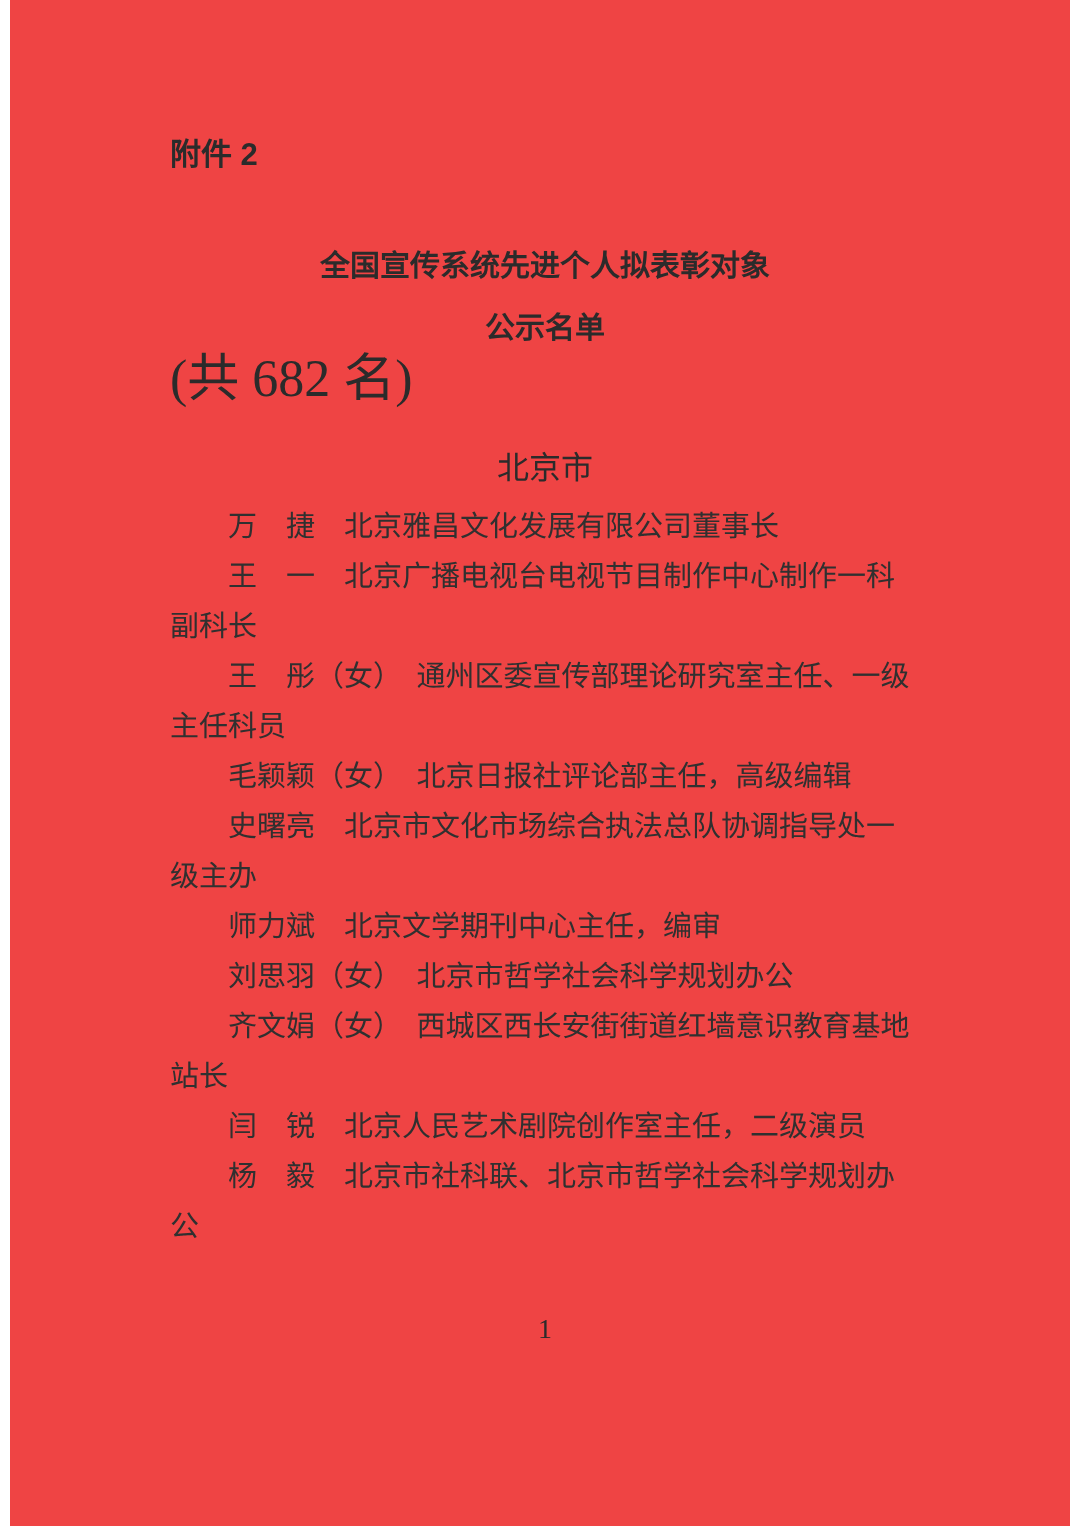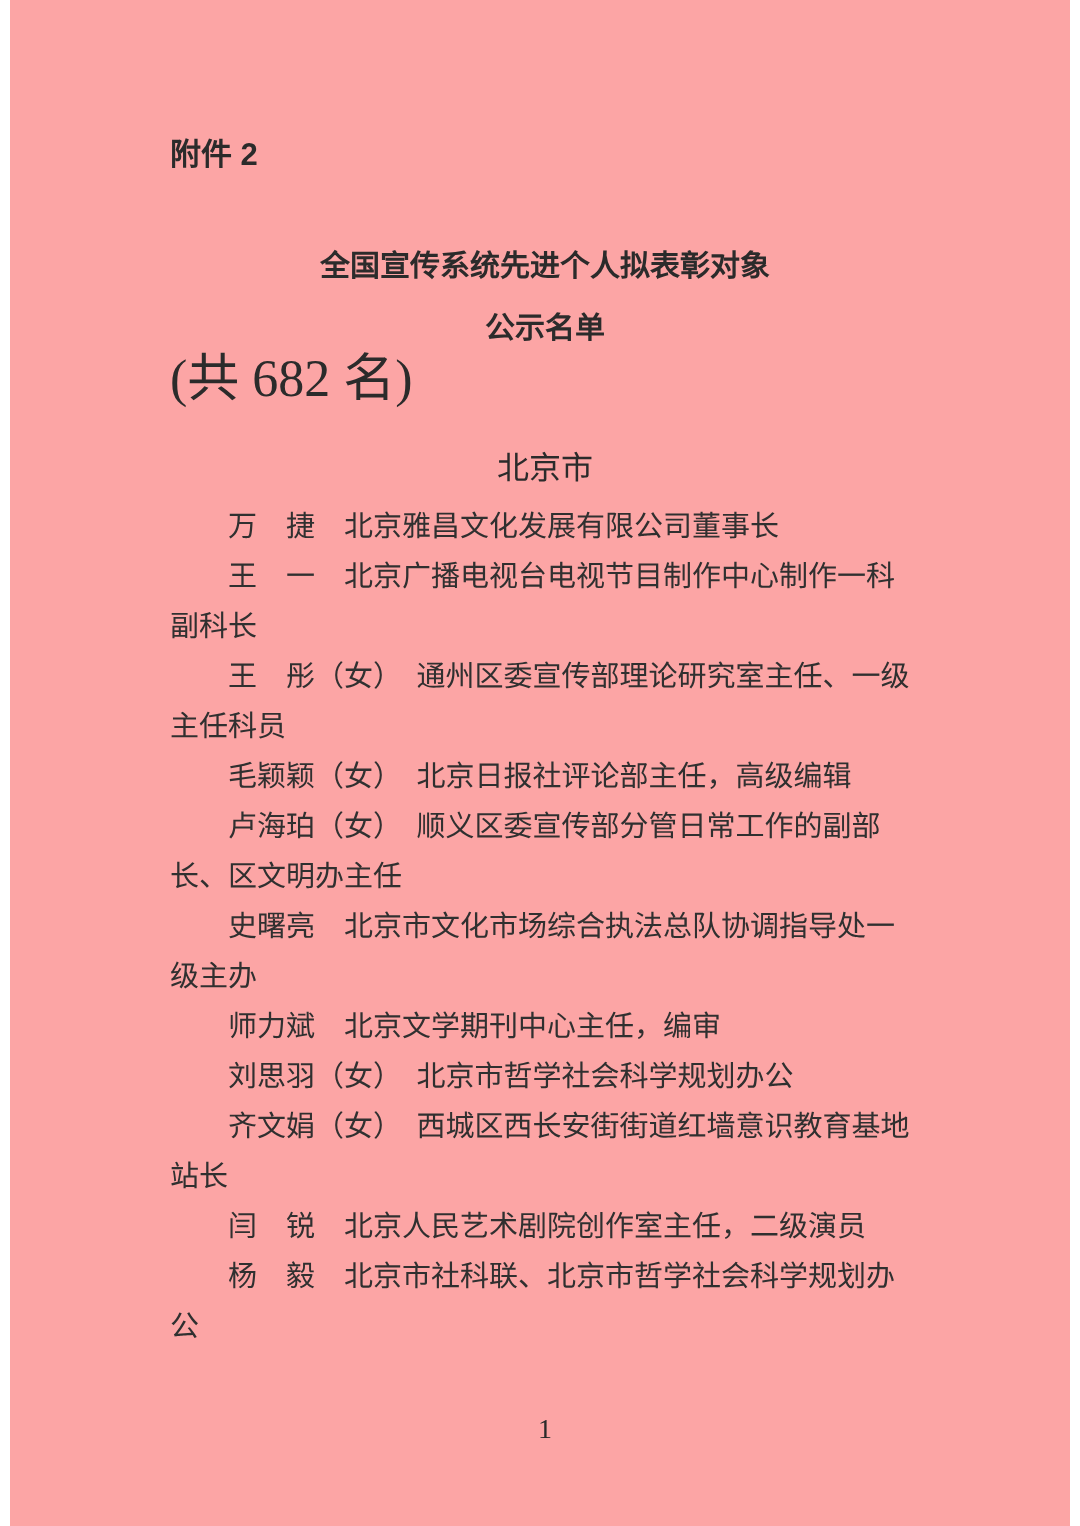--- a/index.html
+++ b/index.html
@@ -5,21 +5,21 @@
   html, body {
     margin: 0;
     padding: 0;
     background: #ffffff;
   }
   .page {
     position: relative;
     width: 1060px;
     min-height: 1526px;
     margin: 0 auto;
-    background: #fca5a5;
+    background: #ef4444;
     box-sizing: border-box;
     padding: 135px 150px 40px 160px;
     font-family: "Liberation Sans", "DejaVu Sans", sans-serif;
     color: #303030;
   }
   .attachment-label {
     font-size: 31px;
     font-weight: 700;
     line-height: 40px;
     color: #2b2b2b;
@@ -84,21 +84,20 @@
 
   <div class="count-note">(共 682 名)</div>
 
   <h2 class="section-heading">北京市</h2>
 
   <div class="entries">
       <p class="entry"><span>万　捷</span><span>　北京雅昌文化发展有限公司董事长</span></p>
       <p class="entry"><span>王　一</span><span>　北京广播电视台电视节目制作中心制作一科副科长</span></p>
       <p class="entry"><span>王　彤（女）</span><span>　通州区委宣传部理论研究室主任、一级主任科员</span></p>
       <p class="entry"><span>毛颖颖（女）</span><span>　北京日报社评论部主任，高级编辑</span></p>
-      <p class="entry"><span>卢海珀（女）</span><span>　顺义区委宣传部分管日常工作的副部长、区文明办主任</span></p>
       <p class="entry"><span>史曙亮</span><span>　北京市文化市场综合执法总队协调指导处一级主办</span></p>
       <p class="entry"><span>师力斌</span><span>　北京文学期刊中心主任，编审</span></p>
       <p class="entry"><span>刘思羽（女）</span><span>　北京市哲学社会科学规划办公</span></p>
       <p class="entry"><span>齐文娟（女）</span><span>　西城区西长安街街道红墙意识教育基地站长</span></p>
       <p class="entry"><span>闫　锐</span><span>　北京人民艺术剧院创作室主任，二级演员</span></p>
       <p class="entry"><span>杨　毅</span><span>　北京市社科联、北京市哲学社会科学规划办公</span></p>
     </div>
 
   <div class="page-number">1</div>
 

